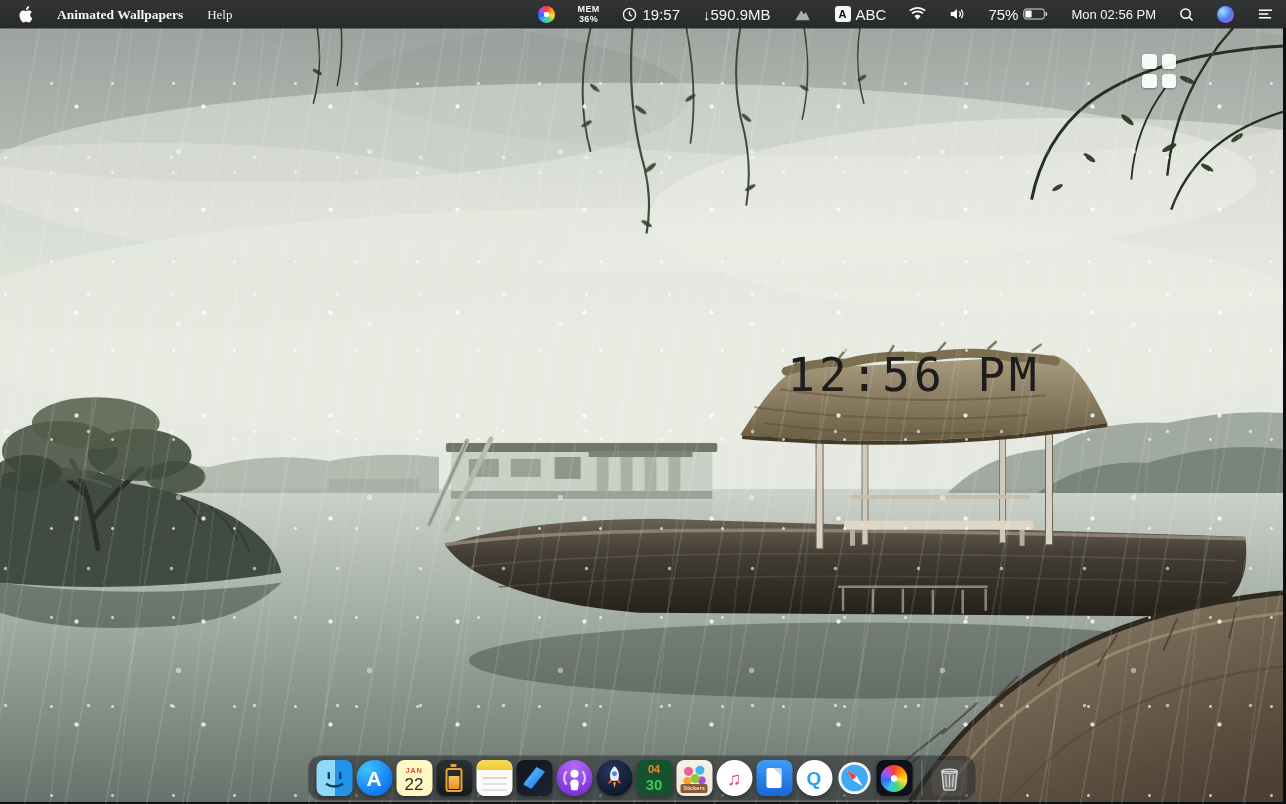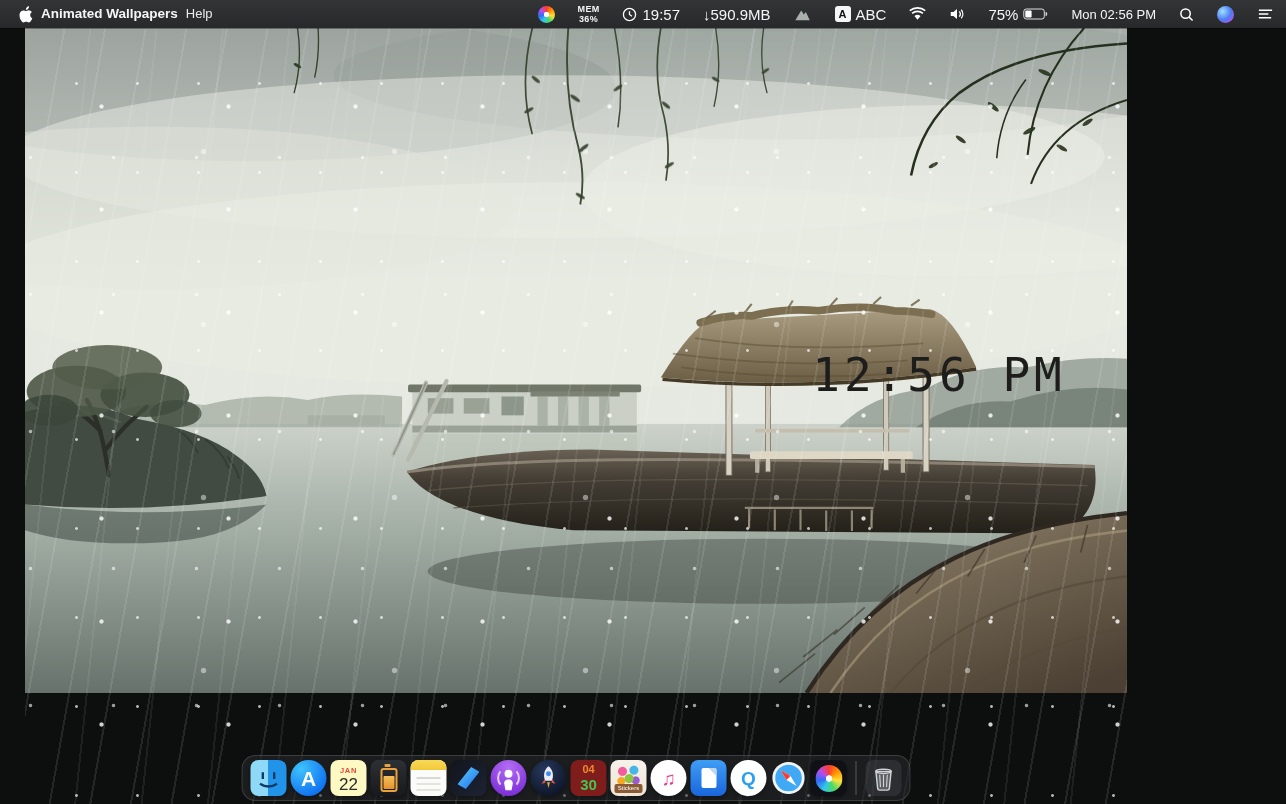--- a/index.html
+++ b/index.html
@@ -9,39 +9,39 @@
     -webkit-font-smoothing:antialiased;
   }
 
   
   .menubar{
     position:absolute;top:0;left:0;right:0;height:28px;z-index:50;
     background:linear-gradient(180deg,#323436,#27292b);
     display:flex;align-items:center;color:#f4f5f6;font-size:13px;
     box-shadow:0 1px 0 rgba(0,0,0,.35);
   }
-  .mb-left{display:flex;align-items:flex-start;gap:8px;padding-left:19px;}
+  .mb-left{display:flex;align-items:flex-end;gap:24px;padding-left:19px;font-family:Liberation Serif, serif;}
   .mb-appname{font-weight:bold;font-size:13.5px;}
   .mb-menu{opacity:.95;}
   .mb-right{margin-left:auto;display:flex;align-items:center;gap:13px;padding-right:12px;}
   .mb-item{display:flex;align-items:center;gap:5px;white-space:nowrap;margin-left:10px;}
   .mem-widget{display:flex;flex-direction:column;align-items:center;justify-content:center;
     font-size:9px;font-weight:bold;line-height:1.15;letter-spacing:.3px;}
   .pinwheel-mb{width:17px;height:17px;border-radius:50%;
     background:radial-gradient(circle,#fff 0 2.5px,rgba(255,255,255,0) 3px),
       conic-gradient(#ff3b30,#ff9500,#ffe03a,#4cd964,#34c8e8,#2e6df6,#b44df0,#ff3b30);}
   .input-badge{width:16px;height:16px;background:#f5f6f7;color:#111;border-radius:3px;
     font-size:11px;font-weight:bold;display:flex;align-items:center;justify-content:center;}
   .siri-mb{width:17px;height:17px;border-radius:50%;
     background:radial-gradient(circle at 33% 32%,#9fe0fb,#4d7bf2 52%,#c24ff0 85%);}
   .mb-text{font-size:15px;}
   .mb-datetime{font-size:13px;}
 
   
-  .desktop{position:absolute;top:28px;left:0;width:1102px;height:776px;overflow:hidden;margin-left:25px;}
+  .desktop{position:absolute;top:28px;left:0;width:1283px;height:776px;overflow:hidden;}
   .scene{position:absolute;inset:0;display:block;}
   .rain{position:absolute;inset:0;pointer-events:none;
     background:
       repeating-linear-gradient(100deg,rgba(0,0,0,0) 0 38px,rgba(255,255,255,.10) 38px 40px),
       repeating-linear-gradient(96deg,rgba(0,0,0,0) 0 64px,rgba(240,244,240,.08) 64px 66px);}
   .snow{position:absolute;inset:0;pointer-events:none;opacity:.9;
     background-image:
       radial-gradient(circle,rgba(255,255,255,.9) 1.6px,rgba(255,255,255,0) 2.6px),
       radial-gradient(circle,rgba(255,255,255,.65) 1.3px,rgba(255,255,255,0) 2.2px),
       radial-gradient(circle,rgba(255,255,255,.5) 2.2px,rgba(255,255,255,0) 3.2px),
@@ -81,21 +81,21 @@
   .bat-fill{position:absolute;bottom:1px;left:1px;right:1px;height:62%;
     background:linear-gradient(#f5c35a,#e8912b);border-radius:1px;}
   .notes{background:#fbfbf9;flex-direction:column;align-items:stretch;justify-content:flex-start;}
   .notes-top{height:10px;background:linear-gradient(#f8da56,#f2c83a);}
   .notes-lines{margin:7px 6px 0;height:2px;background:#d9d9d4;box-shadow:0 6px 0 #e4e4df,0 12px 0 #e4e4df;}
   .vecapp{background:linear-gradient(135deg,#12151d,#1d2334);}
   .vec-shape{position:absolute;inset:7px;background:linear-gradient(135deg,#5fd0f8,#1a6cf0);
     clip-path:polygon(0% 78%,62% 0%,100% 22%,38% 100%);}
   .pod{background:radial-gradient(circle at 50% 20%,#b46cf4,#7a2fd6 85%);border-radius:50%;}
   .rocket{background:radial-gradient(circle at 40% 30%,#27395f,#0c1222 85%);border-radius:50%;}
-  .dateapp{background:#7f1d1d;flex-direction:column;gap:2px;}
+  .dateapp{background:#14532d;flex-direction:column;gap:2px;}
   .date-top{color:#f0882a;font-size:11px;font-weight:bold;line-height:1;}
   .date-bot{color:#43c651;font-size:15px;font-weight:bold;line-height:1;}
   .stickers{background:linear-gradient(180deg,#f7f2e9,#eee5d4);flex-direction:column;justify-content:flex-end;}
   .stk-dots{position:absolute;inset:3px;
     background:
       radial-gradient(circle at 30% 28%,#f25c9a 4px,rgba(0,0,0,0) 5px),
       radial-gradient(circle at 68% 24%,#46b5e8 4px,rgba(0,0,0,0) 5px),
       radial-gradient(circle at 52% 52%,#8cc63e 4px,rgba(0,0,0,0) 5px),
       radial-gradient(circle at 26% 60%,#f5a623 3.5px,rgba(0,0,0,0) 4.5px),
       radial-gradient(circle at 74% 58%,#9b59d0 3.5px,rgba(0,0,0,0) 4.5px);}

